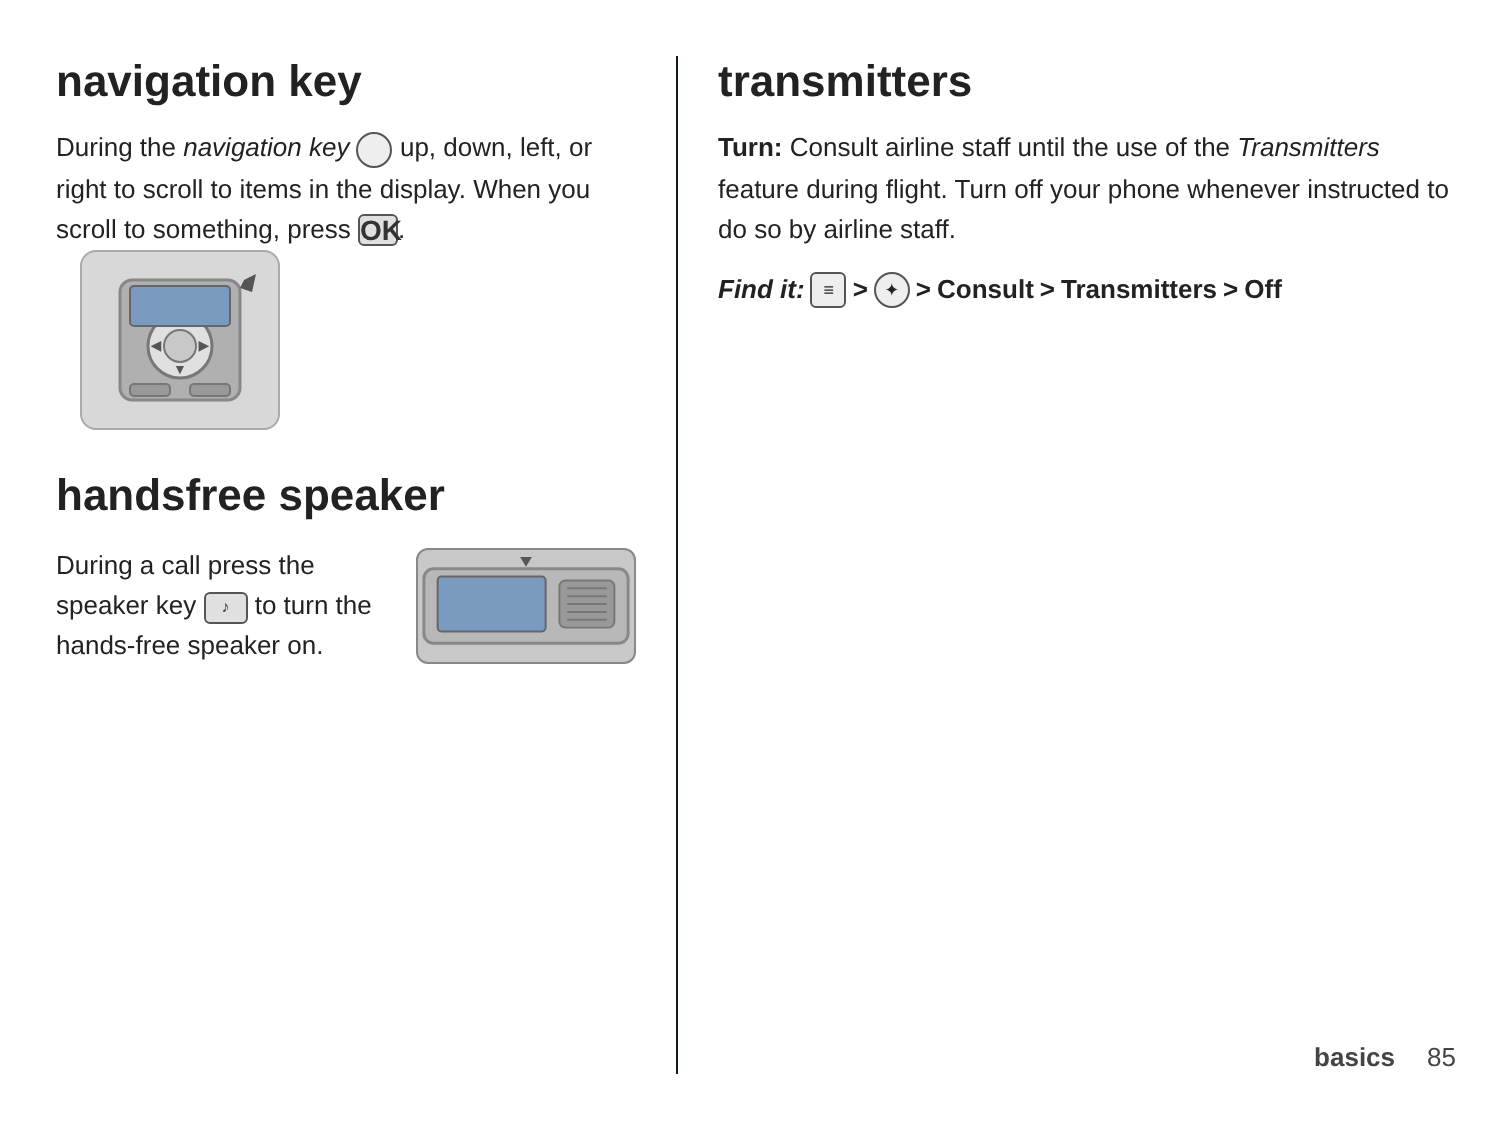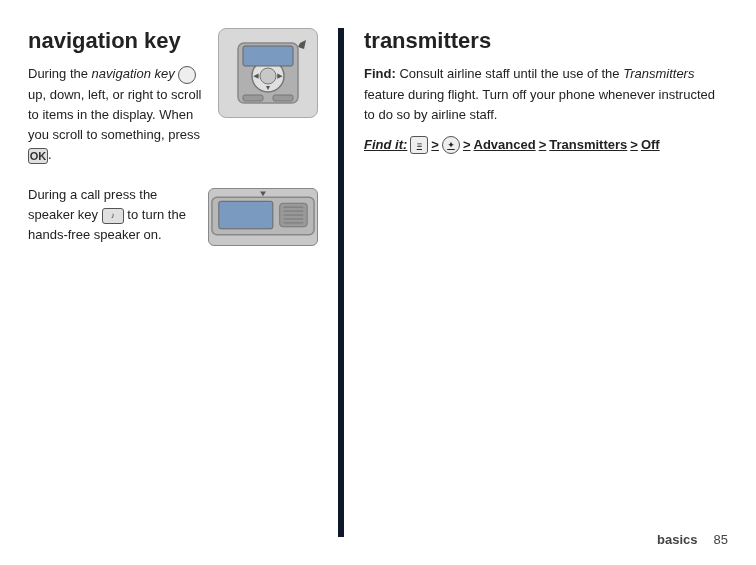--- a/index.html
+++ b/index.html
@@ -23,41 +23,42 @@
     }
 
     .left-col {
       width: 310px;
       padding-right: 20px;
     }
 
     .right-col {
       width: 390px;
       padding-left: 20px;
-      border-left: 6px solid #0f172a;
+      border-left: 1px solid #0f172a;
     }
 
     .section-title {
       font-size: 22px;
       font-weight: bold;
       color: #222;
       margin-bottom: 10px;
       line-height: 1.2;
     }
 
     .section-body {
       font-size: 13px;
       line-height: 1.55;
       color: #222;
     }
 
     .nav-key-section {
       display: flex;
       align-items: flex-start;
       margin-bottom: 20px;
+      flex-direction: column;
     }
 
     .nav-key-text {
       flex: 1;
       font-size: 13px;
       line-height: 1.55;
       color: #222;
     }
 
     .nav-key-image {
@@ -83,21 +84,21 @@
       width: 80px;
       height: 70px;
     }
 
     .handsfree-section {
       margin-top: 0;
     }
 
     .handsfree-with-img {
       display: flex;
-      align-items: flex-end;
+      align-items: center;
       margin: 12px 0;
     }
 
     .handsfree-text-block {
       flex: 1;
       font-size: 13px;
       line-height: 1.55;
     }
 
     .speaker-img {
@@ -128,21 +129,20 @@
     }
 
     .find-it-line {
       display: flex;
       align-items: center;
       flex-wrap: wrap;
       font-size: 13px;
       line-height: 1.6;
       margin-top: 8px;
       gap: 3px;
-      text-decoration: underline;
     }
 
     .find-it-label {
       font-weight: bold;
       font-style: italic;
     }
 
     .find-gt {
       font-weight: bold;
       color: #222;
@@ -174,21 +174,21 @@
       border-radius: 50%;
       background: #eee;
       vertical-align: middle;
       text-align: center;
       font-size: 9px;
       line-height: 16px;
     }
 
     .page-number-bar {
       position: absolute;
-      bottom: 18px;
+      bottom: 29px;
       right: 28px;
       font-size: 13px;
       color: #444;
       display: flex;
       align-items: flex-start;
       gap: 16px;
     }
 
     .page-number-bar .basics-label {
       font-weight: bold;
@@ -196,21 +196,21 @@
     }
 
     .ok-key {
       display: inline-block;
       width: 20px;
       height: 16px;
       border: 1.5px solid #555;
       border-radius: 3px;
       background: #e0e0e0;
       text-align: center;
-      font-size: 11px;
+      font-size: 14px;
       line-height: 14px;
       vertical-align: middle;
       font-weight: bold;
       color: #333;
     }
 
     .spkr-key {
       display: inline-block;
       width: 22px;
       height: 16px;
@@ -257,20 +257,21 @@
             <rect x="15" y="57" width="20" height="6" rx="2" fill="#999" stroke="#777" stroke-width="1"></rect>
             <rect x="45" y="57" width="20" height="6" rx="2" fill="#999" stroke="#777" stroke-width="1"></rect>
 
             <polygon points="72,5 78,2 76,11 70,9" fill="#555"></polygon>
           </svg>
         </div>
       </div>
     </div>
 
     <div class="handsfree-section">
+      <div class="section-title">handsfree speaker</div>
 
       <div class="handsfree-with-img">
         <div class="handsfree-text-block">
           <p>
             <span>During a call press the speaker key</span>
             <span class="spkr-key">♪</span>
             <span>to turn the hands-free speaker on.</span>
           </p>
         </div>
         <div class="speaker-img">
@@ -294,31 +295,31 @@
         </div>
       </div>
 
     </div>
   </div>
 
   <div class="right-col">
     <div class="section-title">transmitters</div>
 
     <p class="section-body" style="margin-bottom:10px;">
-      <span class="note-bold">Find:</span><span> Consult airline staff until the use of the </span><span class="italic-text">Transmitters</span><span> feature during flight. Turn off your phone whenever instructed to do so by airline staff.</span>
+      <span class="note-bold">Turn:</span><span> Consult airline staff until the use of the </span><span class="italic-text">Transmitters</span><span> feature during flight. Turn off your phone whenever instructed to do so by airline staff.</span>
     </p>
 
 
     <div class="find-it-line">
       <span class="find-it-label"><span>Find it:</span></span>
       <span class="icon-box"><span>≡</span></span>
       <span class="find-gt">&gt;</span>
       <span class="icon-circle" style="font-size:9px; line-height:16px; text-align:center;"><span>✦</span></span>
       <span class="find-gt">&gt;</span>
-      <span class="find-bold">Advanced</span>
+      <span class="find-bold">Consult</span>
       <span class="find-gt">&gt;</span>
       <span class="find-bold">Transmitters</span>
       <span class="find-gt">&gt;</span>
       <span class="find-bold">Off</span>
     </div>
   </div>
 
   <div class="page-number-bar">
     <span class="basics-label">basics</span>
     <span>85</span>

